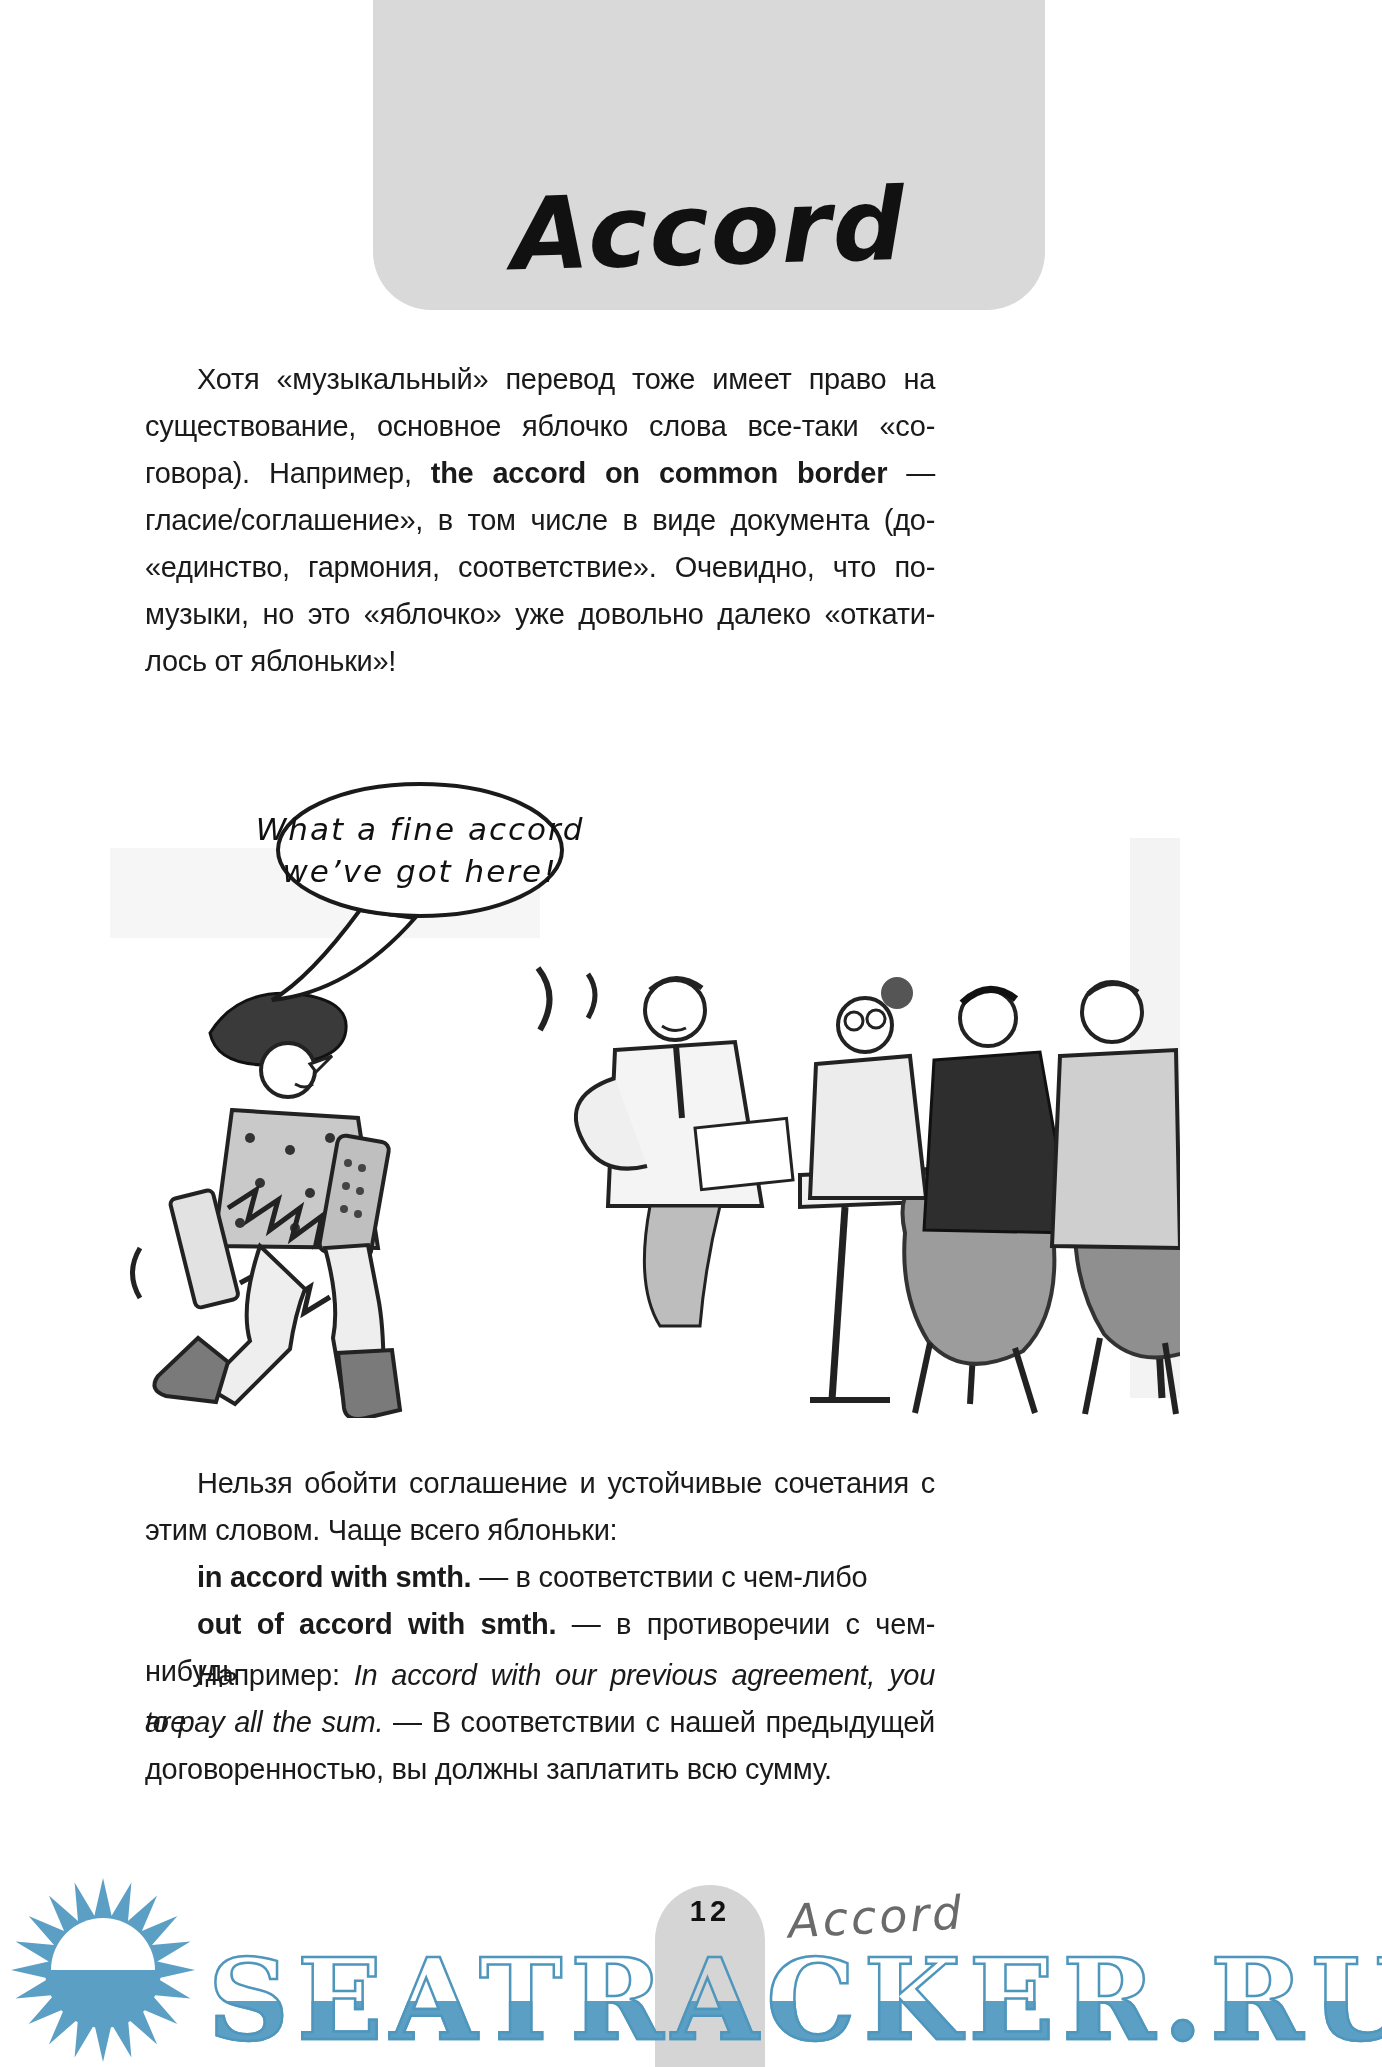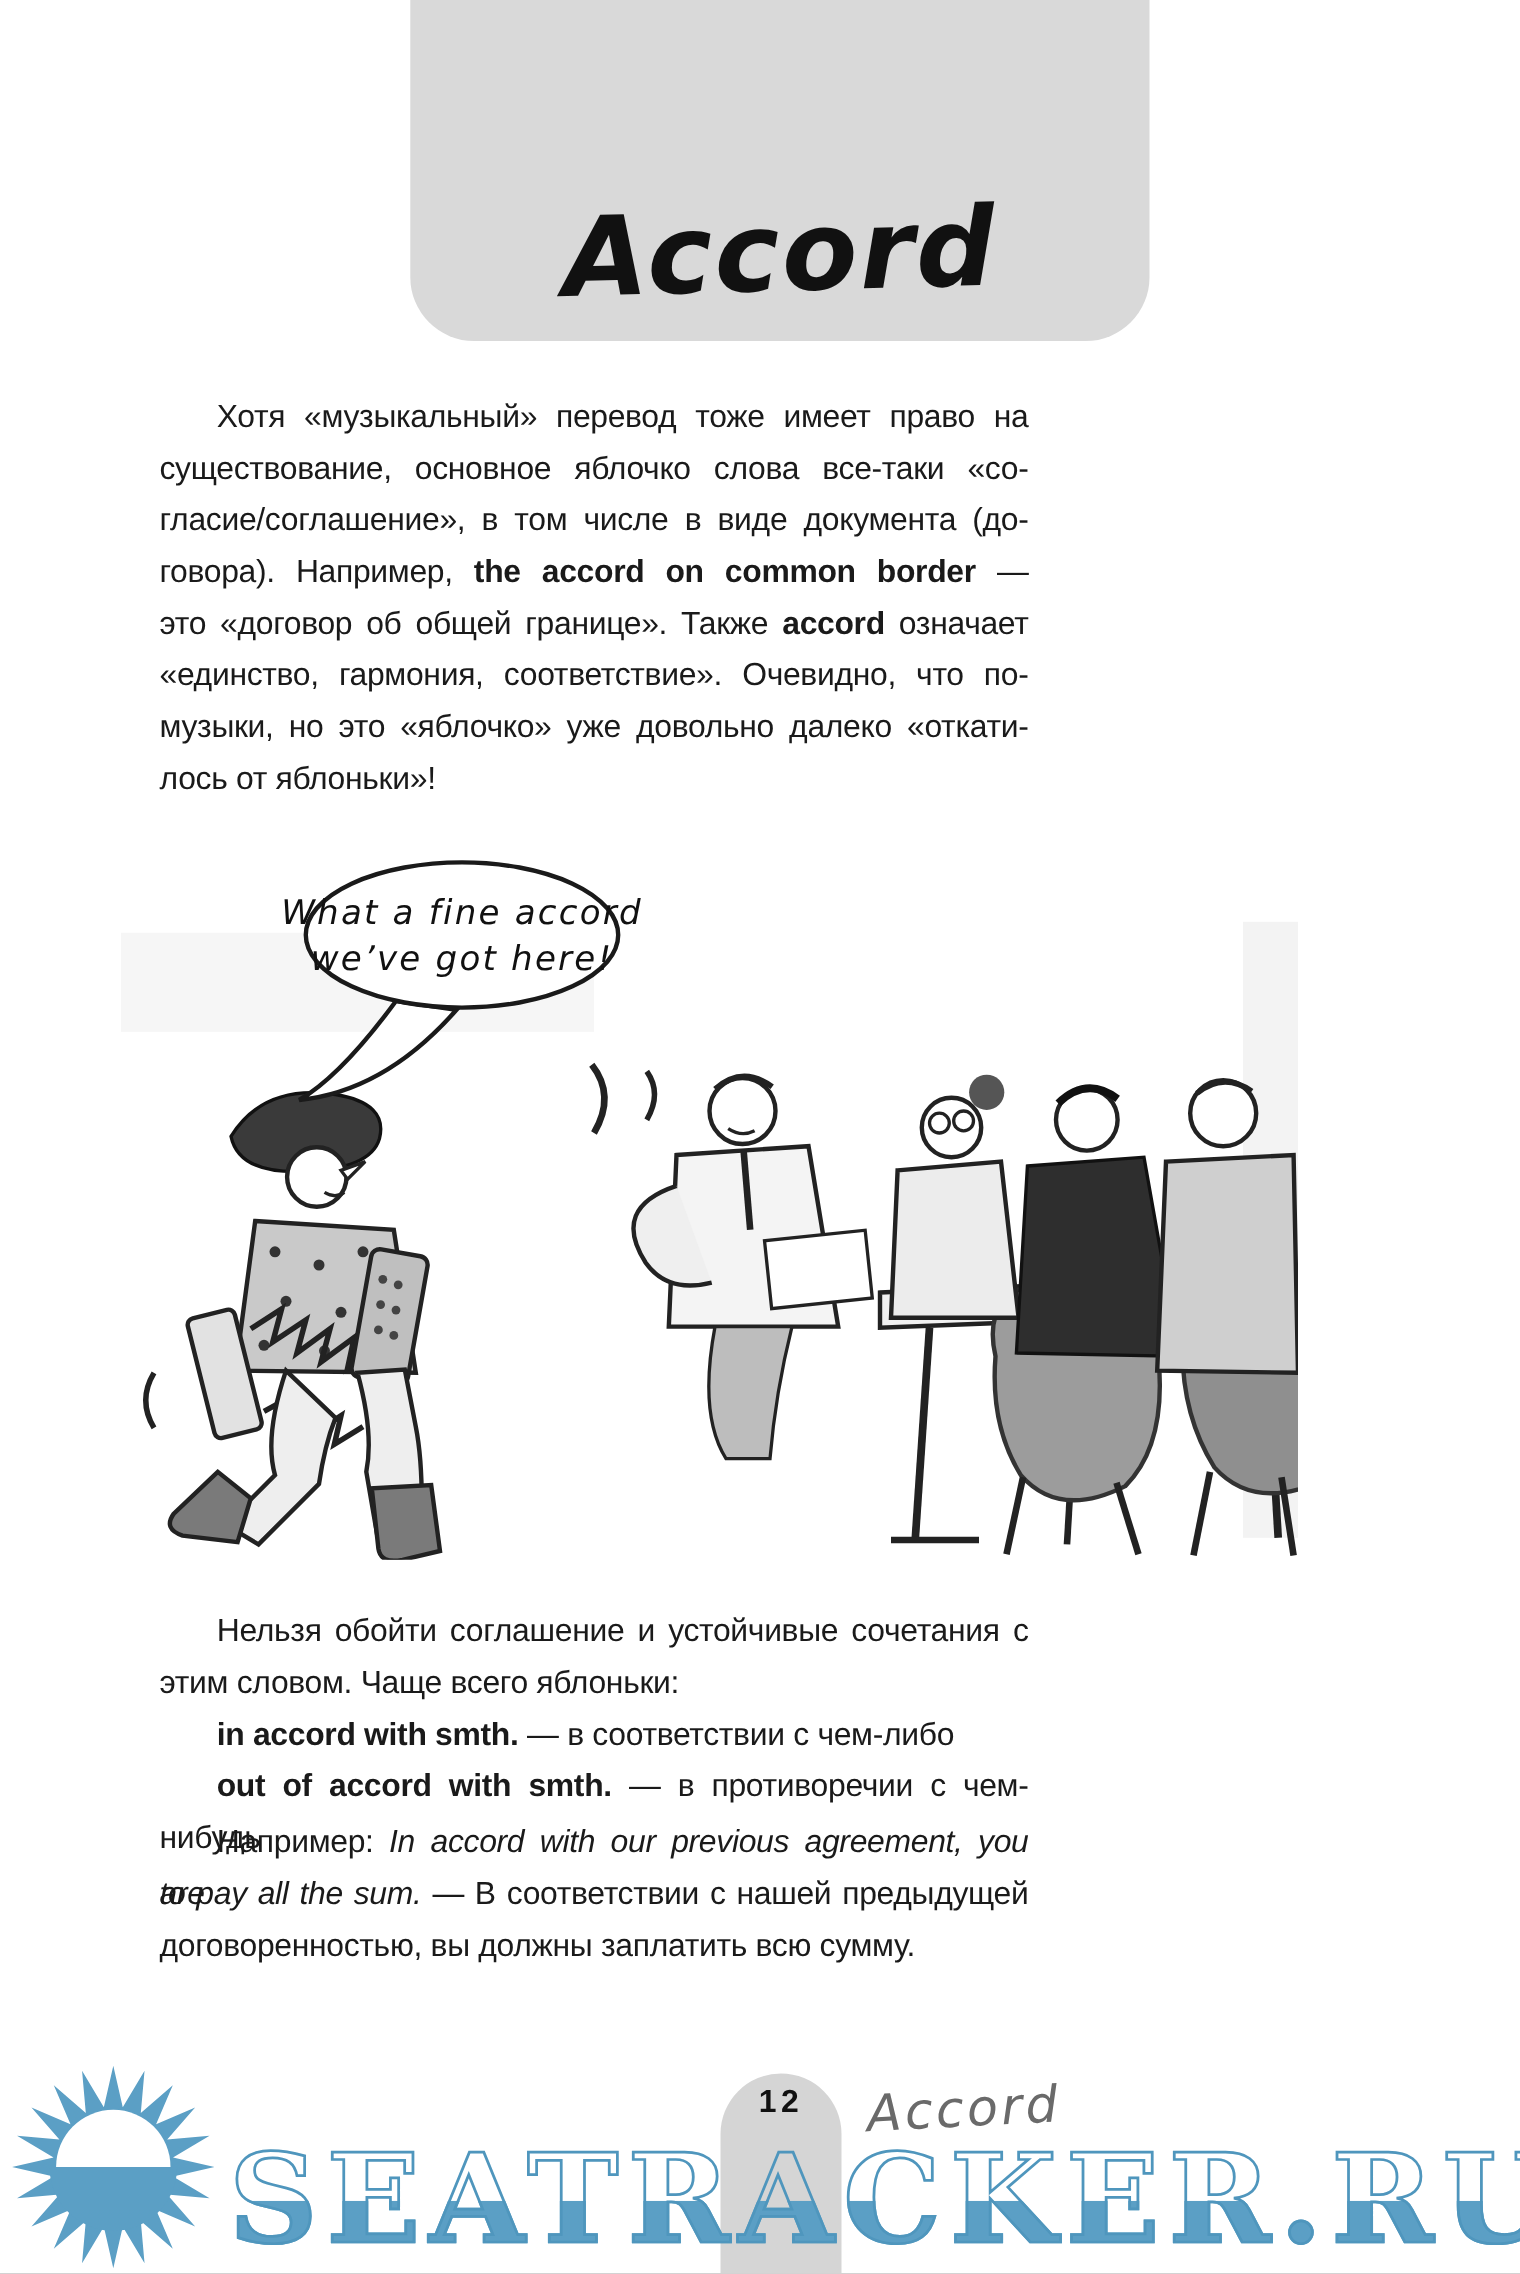--- a/index.html
+++ b/index.html
@@ -52,23 +52,22 @@
 
 <div class="page">
 
   <div class="header-block">
     <div class="page-title">Accord</div>
   </div>
 
   <div class="para" id="p1">
       <div class="tl j ind"><span>Хотя «музыкальный» перевод тоже имеет право на</span></div>
       <div class="tl j"><span>существование, основное яблочко слова все-таки «со-</span></div>
+      <div class="tl j"><span>говора). Например, </span><span class="b">the accord on common border</span><span> —</span></div>
       <div class="tl j"><span>гласие/соглашение», в том числе в виде документа (до-</span></div>
-      <div class="tl j"><span>говора). Например, </span><span class="b">the accord on common border</span><span> —</span></div>
-      <div class="tl j"><span>это «договор об общей границе». Также </span><span class="b">accord</span><span> означает</span></div>
       <div class="tl j"><span>«единство, гармония, соответствие». Очевидно, что по-</span></div>
       <div class="tl j"><span>музыки, но это «яблочко» уже довольно далеко «откати-</span></div>
       <div class="tl"><span>лось от яблоньки»!</span></div>
     </div>
 
   <div class="cartoon">
     <svg viewBox="0 0 1070 640">
 
       <rect x="0" y="70" width="430" height="90" fill="#f6f6f6"></rect>
       <rect x="1020" y="60" width="50" height="560" fill="#f3f3f3"></rect>

